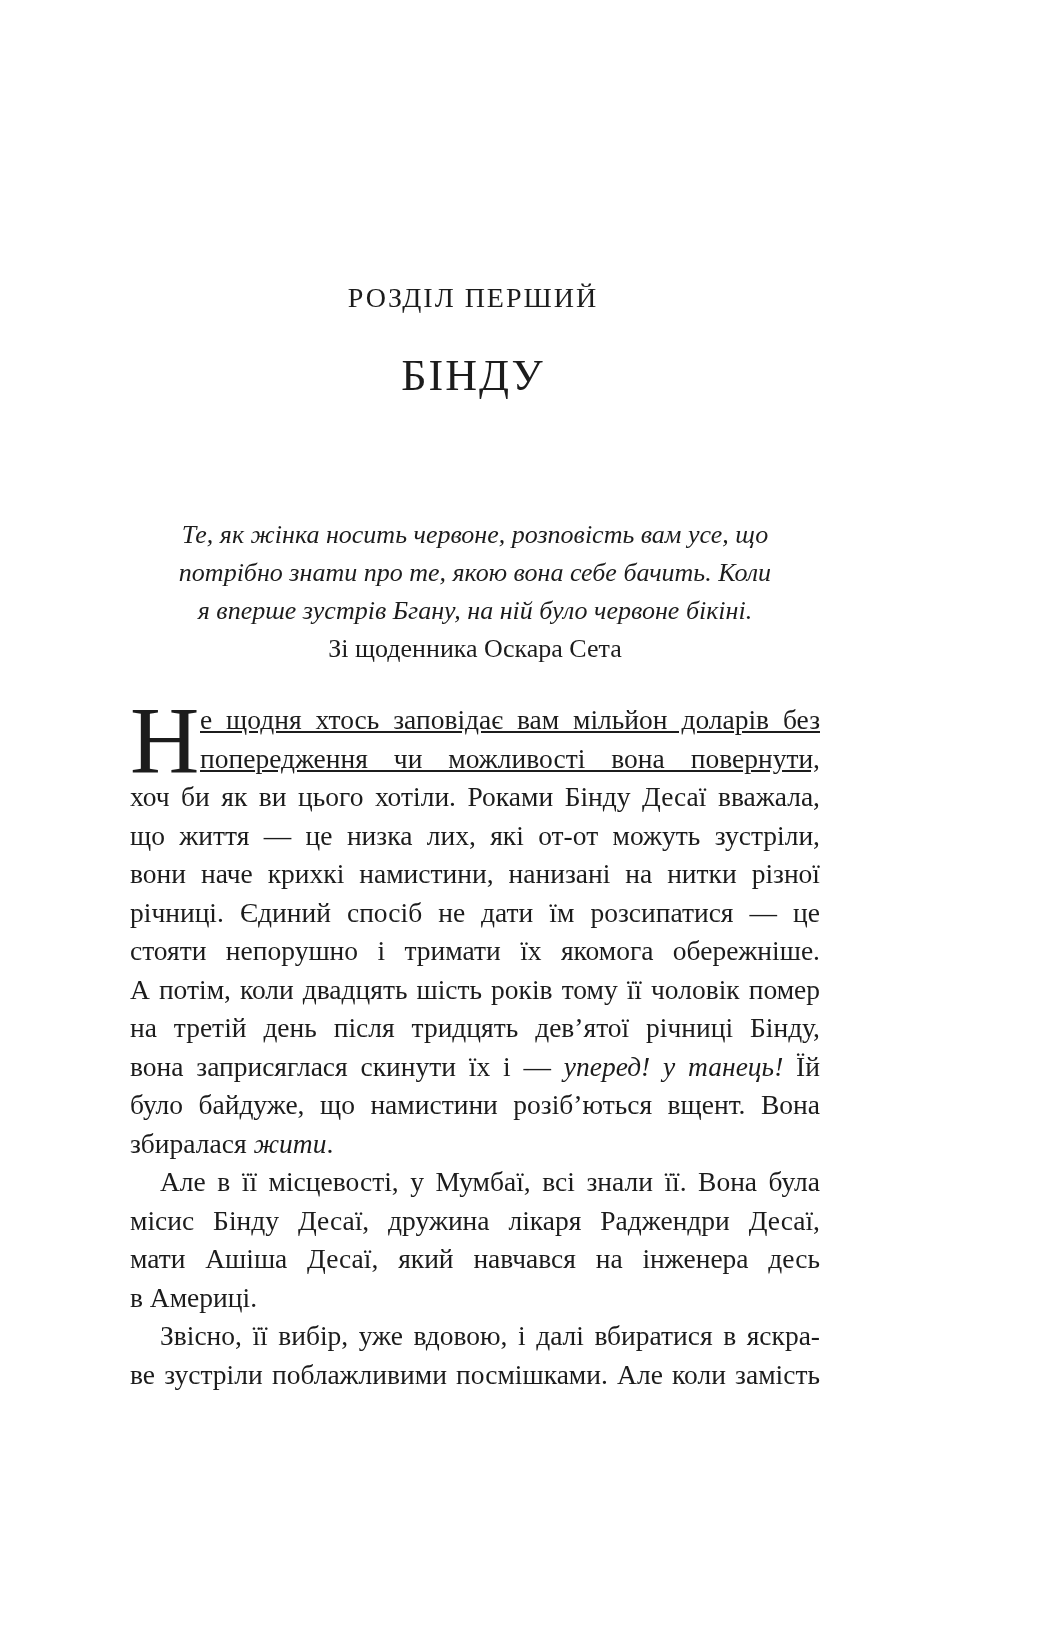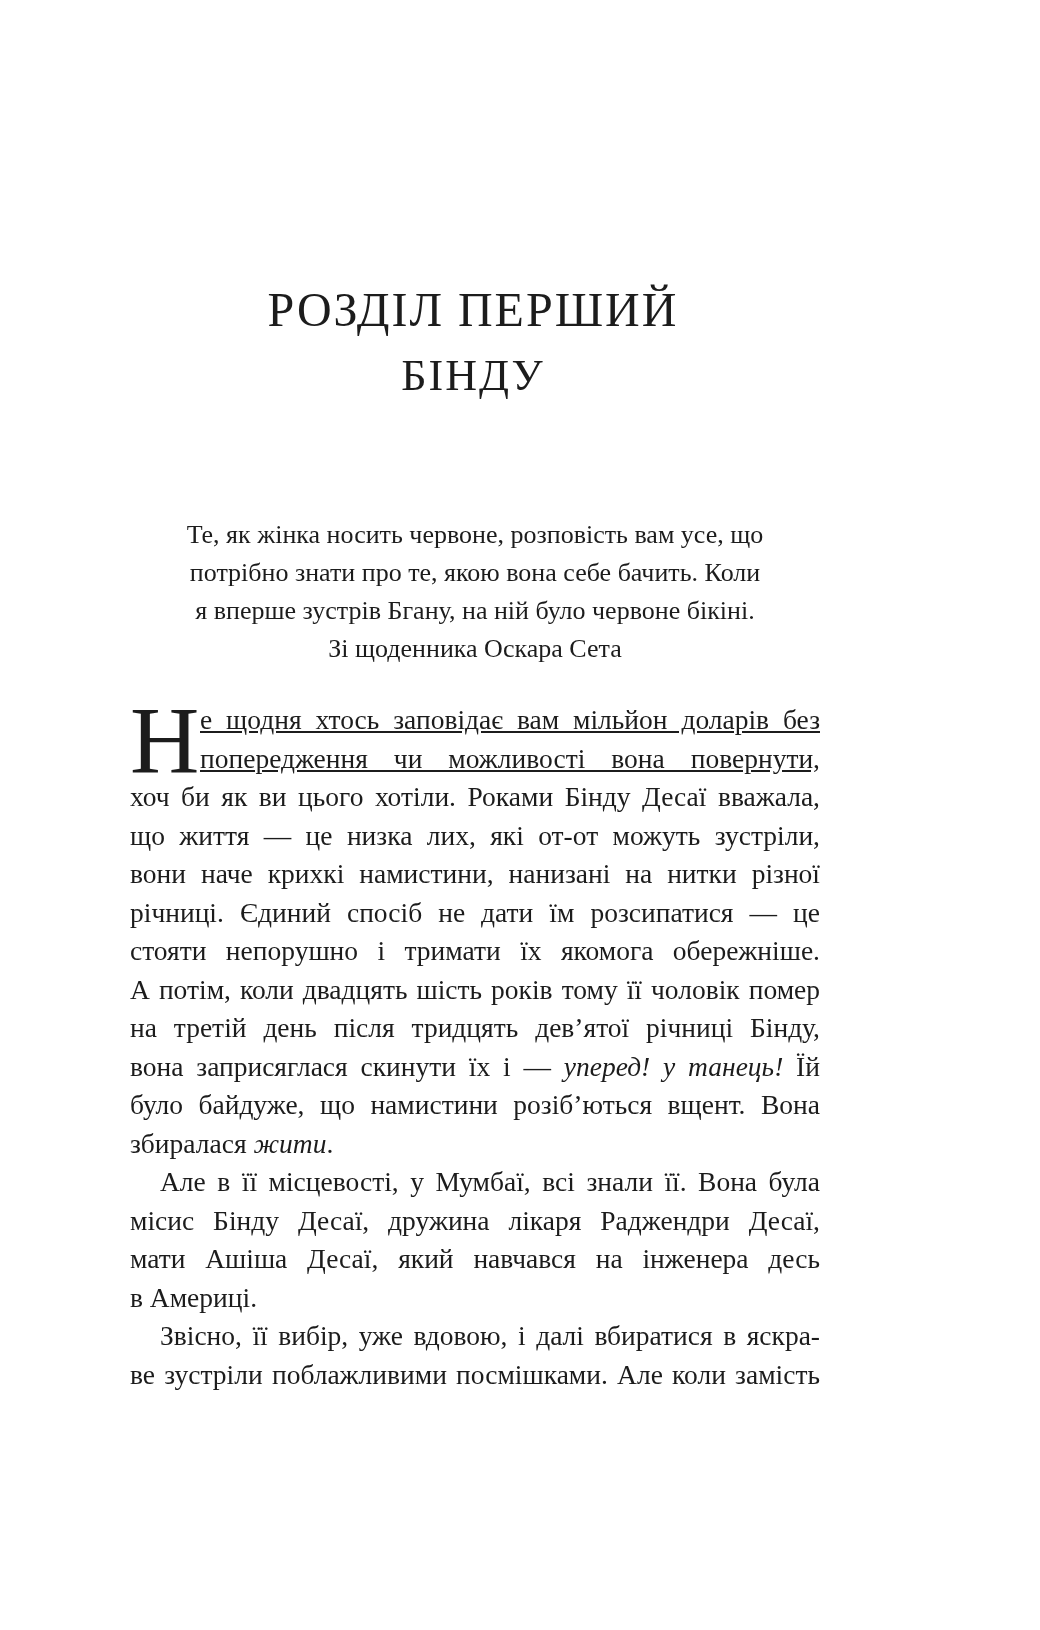--- a/index.html
+++ b/index.html
@@ -1,24 +1,24 @@
 <!DOCTYPE html>
 <html><head>
 <meta charset="utf-8">
 <style>
   html, body { margin: 0; padding: 0; background: #ffffff; }
   body { width: 1040px; height: 1630px; position: relative; overflow: hidden;
          font-family: "Liberation Serif", "DejaVu Serif", serif; color: #1c1c1c; }
   .chapter-title { position: absolute; left: 0; width: 946px; top: 282px; text-align: center;
-         font-size: 48px; letter-spacing: 2px; font-weight: normal; margin: 0; }
+         font-size: 28px; letter-spacing: 2px; font-weight: normal; margin: 0; }
   .chapter-subtitle { position: absolute; left: 0; width: 946px; top: 350px; text-align: center;
          font-size: 44px; letter-spacing: 2px; font-weight: normal; margin: 0; }
   .epigraph { position: absolute; left: 130px; width: 690px; top: 516px; text-align: center;
          font-size: 26px; line-height: 38px; }
-  .epigraph .ep-line { display: block; white-space: nowrap; }
+  .epigraph .ep-line { display: block; font-style: italic; white-space: nowrap; }
   .epigraph .ep-source { display: block; font-style: normal; white-space: nowrap; text-align: center; }
   .body { position: absolute; left: 130px; width: 690px; top: 701px; font-size: 27.5px; line-height: 38.5px; }
   .line { display: block; white-space: nowrap; text-align: justify; text-align-last: justify; height: 38.5px; }
   .line.last { text-align-last: left; }
   .line.indent { padding-left: 30px; }
   .line.dropped { padding-left: 70px; text-decoration: underline; }
   .dropcap { position: absolute; left: 0; top: 2px; font-size: 96px; line-height: 76px; height: 76px; }
   em { font-style: italic; }
 </style>
 </head>

